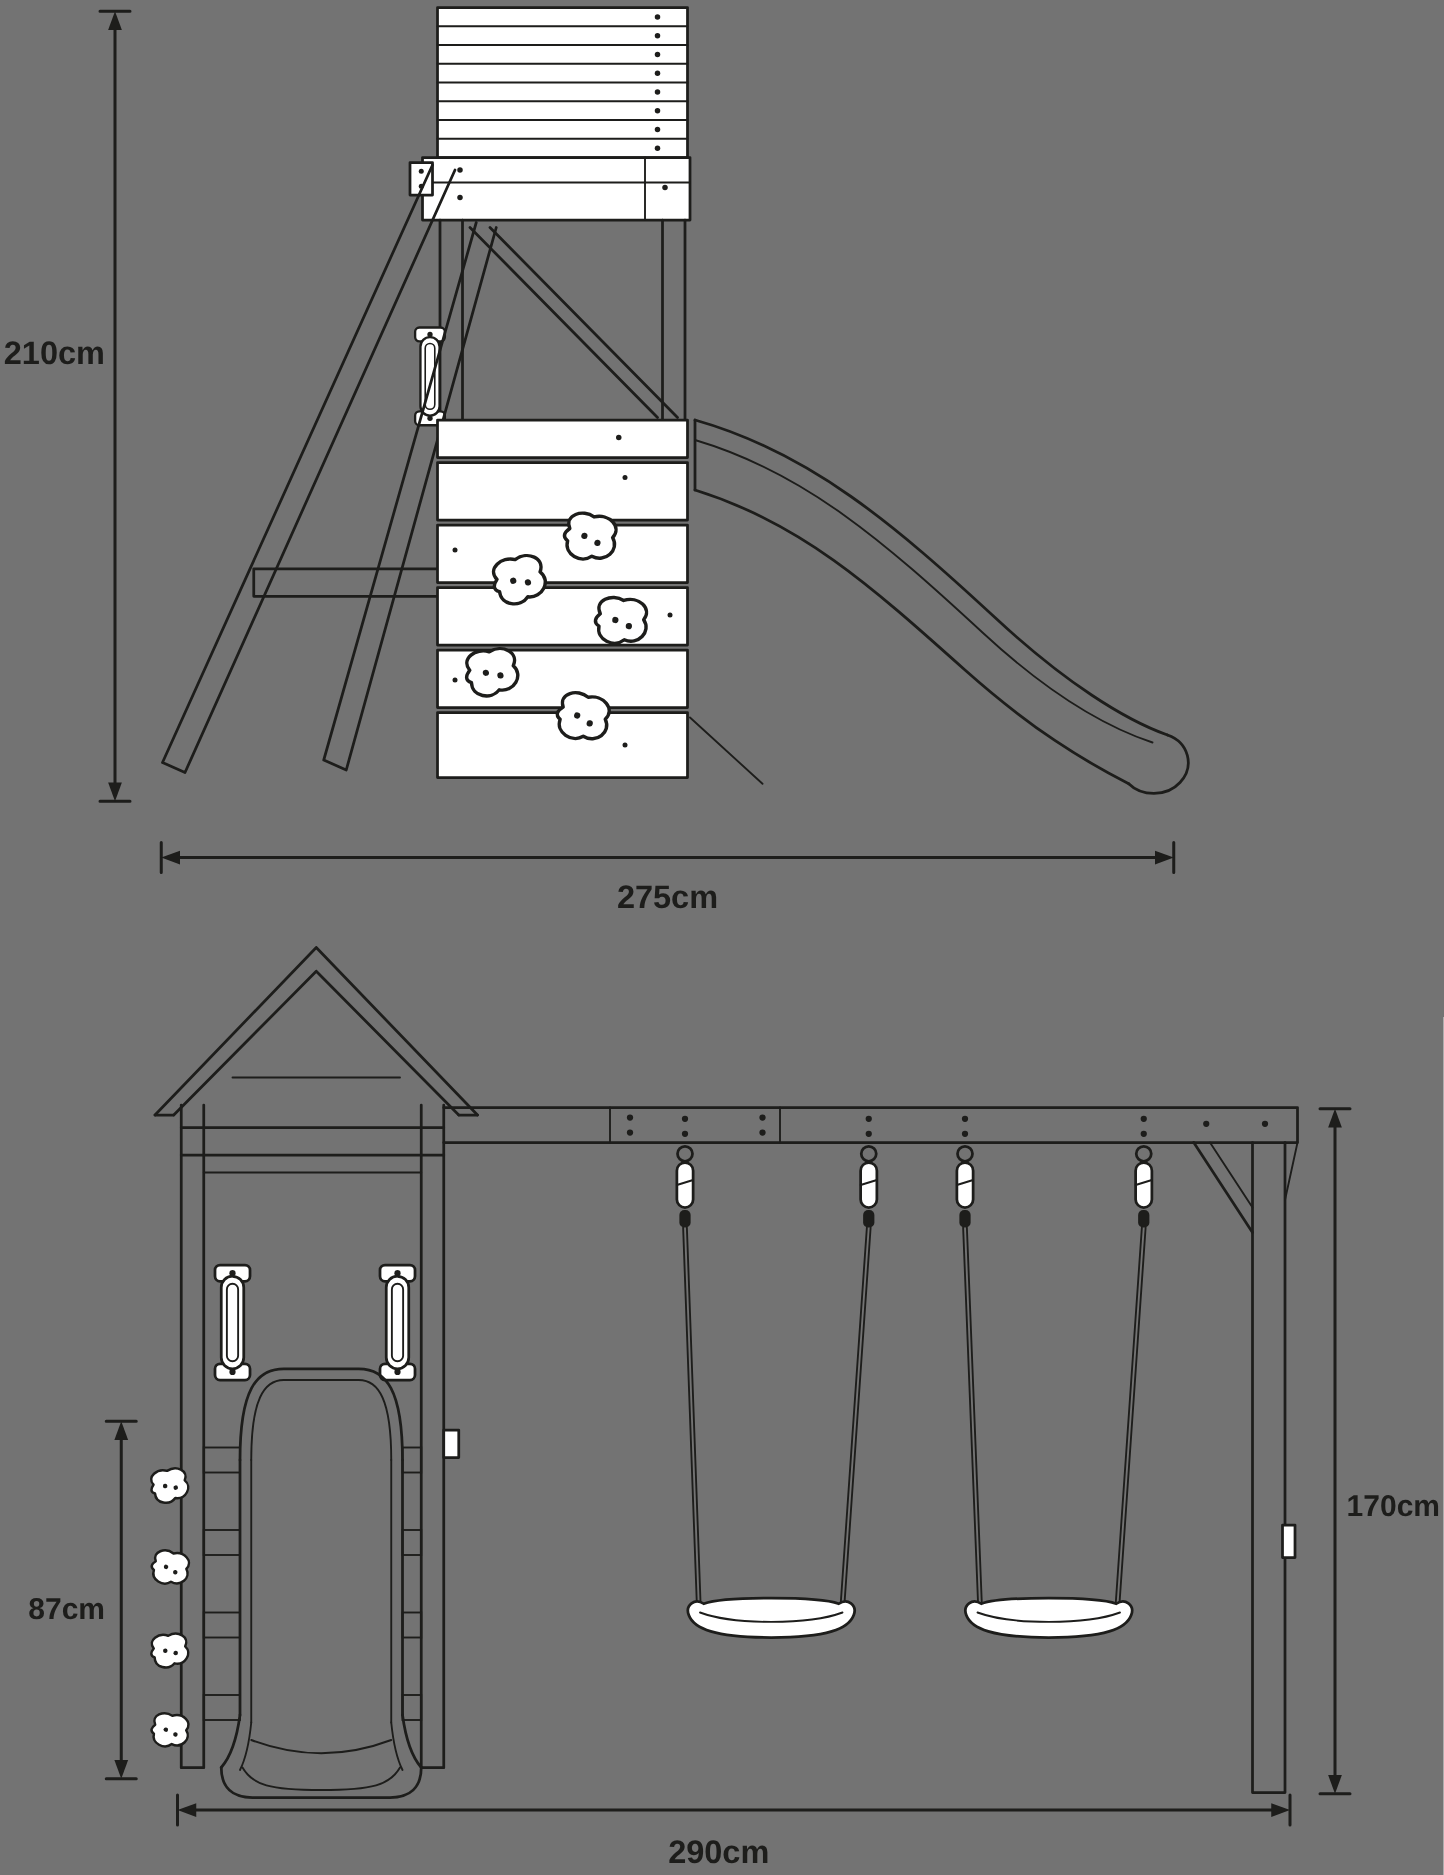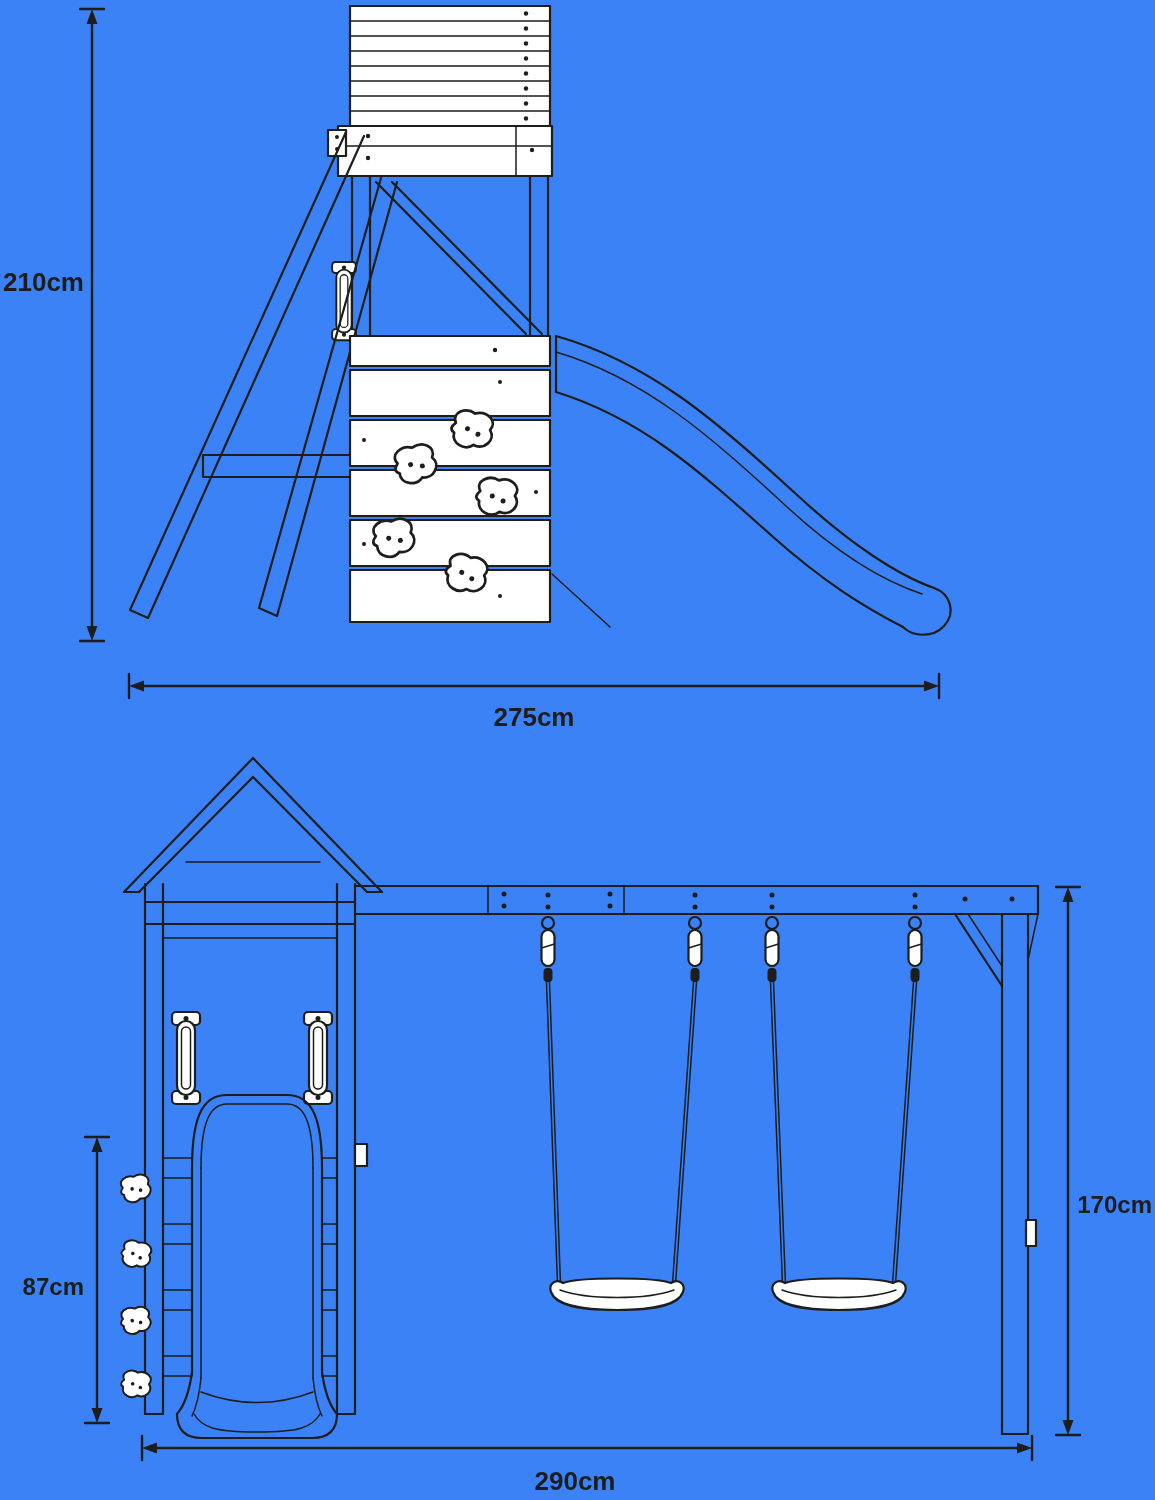--- a/index.html
+++ b/index.html
@@ -1,16 +1,16 @@
 <!DOCTYPE html>
 <html><head>
 <meta charset="utf-8">
 <style>
   html,body{margin:0;padding:0;background:#ffffff;}
-  .stage{position:relative;width:1155px;height:1500px;background:#3b82f6;overflow:hidden;}
+  .stage{position:relative;width:1155px;height:1500px;background:#737373;overflow:hidden;}
   svg{display:block;}
   .ln{stroke:#1d1d1b;stroke-width:2.2;fill:none;stroke-linecap:round;stroke-linejoin:round;}
   .lnf{stroke:#1d1d1b;stroke-width:2.2;fill:#ffffff;stroke-linejoin:round;}
   .thin{stroke:#1d1d1b;stroke-width:1.5;fill:none;stroke-linecap:round;}
   .dot{fill:#1d1d1b;stroke:none;}
   .dim{stroke:#1d1d1b;stroke-width:2.4;fill:none;stroke-linecap:round;}
   .arr{fill:#1d1d1b;stroke:none;}
   .dim-label{font-family:"Liberation Sans",sans-serif;font-weight:700;fill:#1d1d1b;}
   .fz26{font-size:26px;} .fz24{font-size:24px;}
   .filled{fill:#1d1d1b;stroke:none;}

